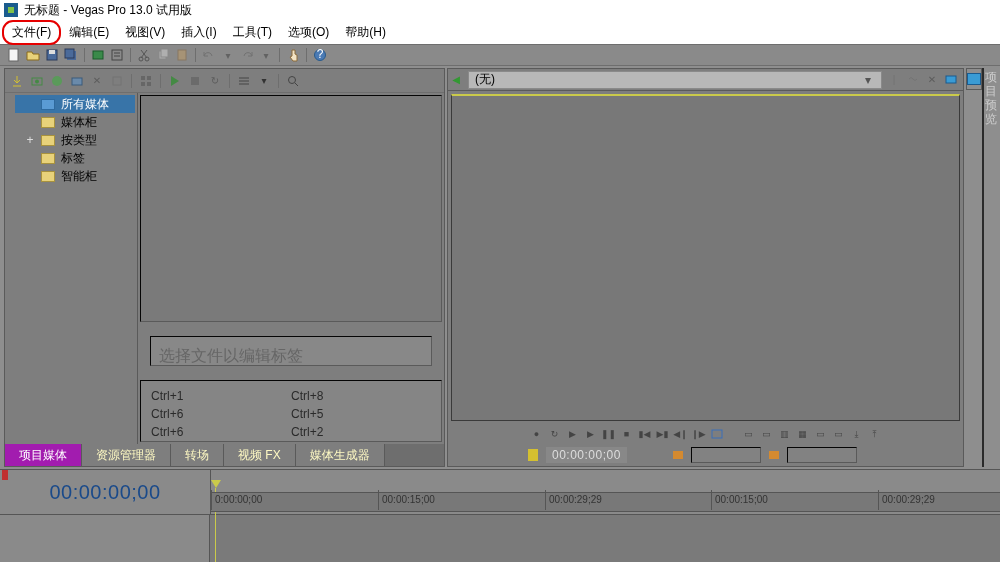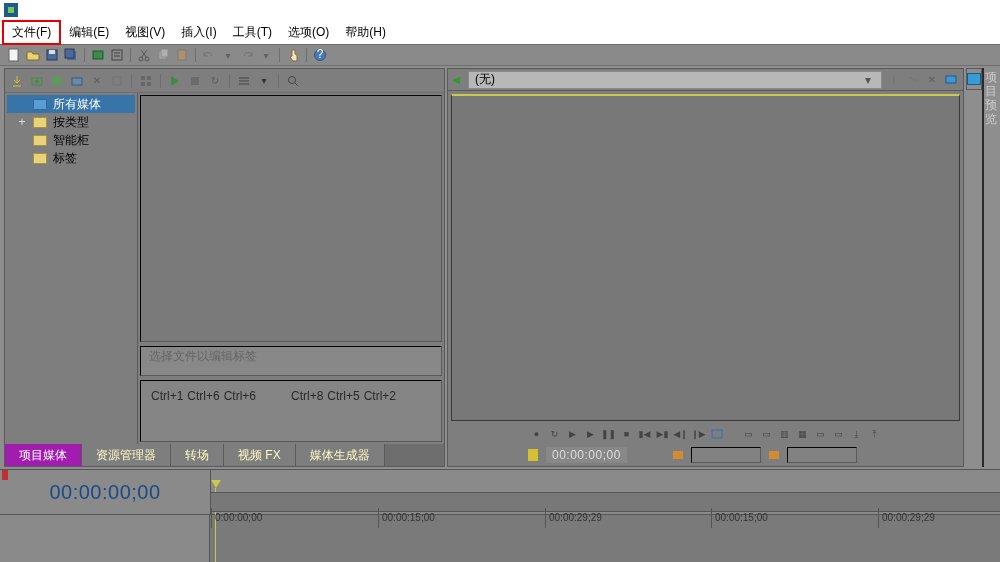--- a/index.html
+++ b/index.html
@@ -1,41 +1,41 @@
 <!DOCTYPE html>
 <html><head>
 <meta charset="utf-8">
 <style>
 * { margin:0; padding:0; box-sizing:border-box; font-family:"Microsoft YaHei","SimSun",sans-serif; font-size:12px; }
 body { width:1000px; height:562px; background:#8e8e8e; overflow:hidden; color:#000; }
 .titlebar { height:20px; background:#fff; display:flex; align-items:center; padding-left:4px; gap:6px; }
 .app-icon { width:14px; height:14px; background:#1a5c8e; display:flex; align-items:center; justify-content:center; }
 .app-icon::after { content:""; width:6px; height:6px; background:#7fc24a; }
 .menubar { height:24px; background:#fff; display:flex; align-items:center; padding-left:2px; }
-.menu-item { padding:2px 8px; cursor:default; }
+.menu-item { padding:2px 8px; cursor:default;border-radius:11px; }
 .menu-item.highlight { border:2px solid #e60000; }
 .toolbar { height:22px; background:#8a8a8a; border-top:1px solid #6e6e6e; border-bottom:1px solid #6e6e6e; display:flex; align-items:center; padding-left:6px; gap:3px; }
 .tbtn { width:16px; height:16px; display:flex; align-items:center; justify-content:center; font-size:10px; color:#333; cursor:default; }
 .tbtn.dis { opacity:.45; }
 .sep { width:1px; height:14px; background:#6e6e6e; margin:0 2px; }
 .main { display:flex; height:403px; }
 .left-pane { width:441px; border:1px solid #5a5a5a; margin:2px 0 2px 4px; display:flex; flex-direction:column; background:#7e7e7e; }
 .lp-toolbar { height:24px; display:flex; align-items:center; padding:0 4px; gap:4px; border-bottom:1px solid #6e6e6e; }
 .lp-body { flex:1; display:flex; }
 .tree-panel { width:146px; background:#7e7e7e; border-right:1px solid #5a5a5a; padding:2px; }
-.tree-row { display:flex; align-items:center; height:18px; gap:6px; padding-left:10px; font-size:11px; }
+.tree-row { display:flex; align-items:center; height:18px; gap:6px; padding-left:10px; font-size:11px;margin-left:8px; }
 .tree-row.sel { background:#3874a8; color:#fff; }
 .tree-exp { width:10px; text-align:center; color:#ddd; }
 .folder-ico { width:14px; height:11px; background:#e8d27a; border:1px solid #a8923e; }
 .folder-ico.blue { background:#5a9bd4; border-color:#2f6a9e; }
 .content-panel { flex:1; display:flex; flex-direction:column; background:#7e7e7e; }
 .preview-area { flex:1; border:1px inset #5a5a5a; margin:2px; background:#7a7a7a; }
-.tags-box { height:30px; margin:2px; border:1px inset #5a5a5a; background:#888; color:#666; padding:1px 8px; font-size:12px; }
+.tags-box { height:30px; margin:12px; border:1px inset #5a5a5a; background:#888; color:#666; padding:9px 8px; font-size:16px; }
 .shortcuts { height:62px; margin:2px; border:1px inset #5a5a5a; background:#858585; display:flex; padding:8px 10px; }
-.sc-col { width:140px; display:flex; gap:4px; color:#2a2a2a; font-size:11px; }
+.sc-col { width:140px; display:flex; flex-direction:column; gap:4px; color:#2a2a2a; font-size:11px; }
 .tabs { height:22px; background:#6e6e6e; display:flex; }
 .tab { padding:3px 14px; background:#7e7e7e; border-right:1px solid #5a5a5a; font-size:12px; color:#fef9c3; display:flex; align-items:center; }
 .tab.active { background:#a21caf; color:#fff; }
 .center-pane { flex:1; border:1px solid #5a5a5a; margin:2px; display:flex; flex-direction:column; background:#7e7e7e; }
 .drop-row { height:22px; display:flex; align-items:center; border-bottom:1px solid #5a5a5a; }
 .drop-arrow { width:16px; text-align:center; color:#339933; font-size:10px; }
 .dropdown { flex:1; height:18px; background:#b8b8b8; border:1px solid #8a8a8a; margin:0 4px; display:flex; align-items:center; justify-content:space-between; padding:0 6px; font-size:12px; }
 .dd-btn { width:14px; text-align:center; color:#555; }
 .right-tools { display:flex; gap:3px; padding-right:4px; }
 .video-area { flex:1; border:1px solid #3a3a3a; margin:3px; background:#787878; border-top:2px solid #caca4a; }
@@ -51,34 +51,35 @@
 .rp-top { height:22px; border:1px solid #5a5a5a; display:flex; align-items:center; justify-content:center; margin-bottom:2px; }
 .rp-icon { width:14px; height:12px; background:#3a9bd4; border:1px solid #1a5a8e; }
 .rp-body { flex:1; background:#0a0a0a; border:1px solid #2a2a2a; }
 .rp-labels { margin-top:2px; text-align:center; color:#ccc; font-size:11px; line-height:14px; }
 .timeline { height:93px; background:#8a8a8a; border-top:1px solid #555; }
 .tl-header { height:44px; display:flex; position:relative; }
 .tl-left { width:210px; display:flex; align-items:center; justify-content:center; }
 .tl-time { font-size:20px; color:#1a4a8a; letter-spacing:.5px; }
 .tl-ruler { flex:1; position:relative; border-left:1px solid #555; }
 .ruler-bg { position:absolute; top:22px; left:0; right:0; height:20px; background:#787878; border-top:1px solid #555; border-bottom:1px solid #555; }
-.ruler-tick { position:absolute; top:38px; font-size:10px; color:#333; padding-left:3px; border-left:1px solid #555; height:20px; line-height:20px; }
+.ruler-tick { position:absolute; top:20px; font-size:10px; color:#333; padding-left:3px; border-left:1px solid #555; height:20px; line-height:20px; }
 .playhead-marker { position:absolute; top:10px; left:0; width:0; height:0; border-left:5px solid transparent; border-right:5px solid transparent; border-top:8px solid #caca4a; }
 .playhead-line { position:absolute; top:18px; left:4px; width:1px; height:75px; background:#caca4a; }
 .ruler-red { position:absolute; top:0; left:2px; width:6px; height:10px; background:#c03030; }
 .tl-rows { height:48px; display:flex; }
 .tl-track-left { width:210px; border-right:1px solid #555; border-top:1px solid #555; }
 .tl-track-right { flex:1; background:#7a7a7a; border-top:1px solid #555; }
 svg { display:block; }
 </style>
 </head>
 <body>
 
 <div class="titlebar">
   <span class="app-icon"></span>
+  <span>无标题 - Vegas Pro 13.0 试用版</span>
 </div>
 
 <div class="menubar">
   <span class="menu-item highlight">文件(F)</span>
   <span class="menu-item">编辑(E)</span>
   <span class="menu-item">视图(V)</span>
   <span class="menu-item">插入(I)</span>
   <span class="menu-item">工具(T)</span>
   <span class="menu-item">选项(O)</span>
   <span class="menu-item">帮助(H)</span>
@@ -238,33 +239,38 @@
         </span>
     </div>
     <div class="lp-body">
       <div class="tree-panel">
         <div class="tree-row sel">
             <span class="tree-exp"></span>
             <span class="folder-ico blue"></span>
             <span>所有媒体</span>
           </div>
         <div class="tree-row">
+            <span class="tree-exp"></span>
+            <span class="folder-ico"></span>
+            <span>媒体柜</span>
+          </div>
+        <div class="tree-row">
             <span class="tree-exp">+</span>
             <span class="folder-ico"></span>
             <span>按类型</span>
+          </div>
+        <div class="tree-row">
+            <span class="tree-exp"></span>
+            <span class="folder-ico"></span>
+            <span>标签</span>
           </div>
         <div class="tree-row">
             <span class="tree-exp"></span>
             <span class="folder-ico"></span>
             <span>智能柜</span>
-          </div>
-        <div class="tree-row">
-            <span class="tree-exp"></span>
-            <span class="folder-ico"></span>
-            <span>标签</span>
           </div>
       </div>
       <div class="content-panel">
         <div class="preview-area"></div>
         <div class="tags-box">选择文件以编辑标签</div>
         <div class="shortcuts">
           <div class="sc-col">
             <span>Ctrl+1</span>
             <span>Ctrl+6</span>
             <span>Ctrl+6</span>

